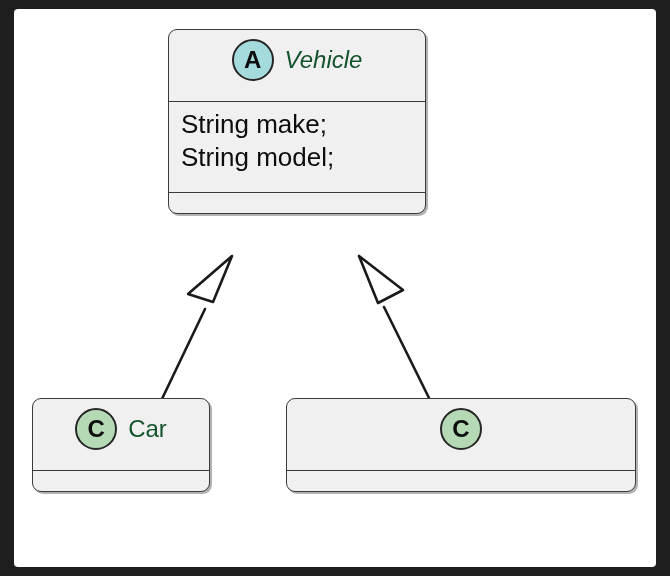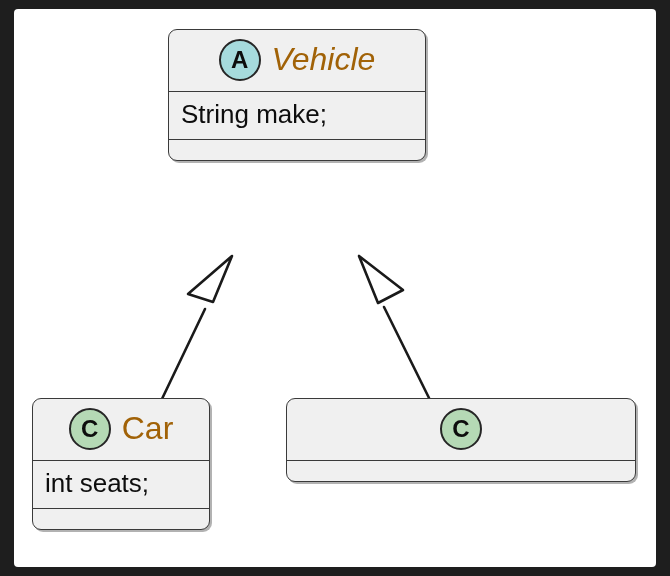--- a/index.html
+++ b/index.html
@@ -53,20 +53,21 @@
     box-shadow: 2px 2px 0 rgba(0,0,0,0.30);
     overflow: hidden;
   }
 
   .compartment {
     box-sizing: border-box;
     padding: 5px 12px 6px 12px;
   }
   .compartment + .compartment {
     border-top: 1.6px solid #3a3a3a;
+    margin-top: 10px;
   }
 
   
   .title-row {
     display: flex;
     align-items: center;
     justify-content: center;
     gap: 11px;
     padding: 9px 12px 10px 12px;
   }
@@ -83,22 +84,22 @@
     font-size: 24px;
     font-weight: bold;
     color: #0d0d0d;
     line-height: 1;
     font-family: "Liberation Sans", sans-serif;
   }
   .badge-abstract { background: #a6dbdd; }
   .badge-class    { background: #b5d9b5; }
 
   .class-name {
-    font-size: 32px;
-    color: #a16207;
+    font-size: 24px;
+    color: #14532d;
     white-space: nowrap;
     line-height: 1.1;
   }
   .class-name.abstract { font-style: italic; }
 
   
   .attr-list {
     padding: 6px 12px 8px 12px;
   }
   .attr {
@@ -152,35 +153,33 @@
 
     <div class="uml-class" id="class-vehicle">
 
       <div class="compartment title-row">
         <span class="badge badge-abstract">A</span>
         <span class="class-name abstract">Vehicle</span>
       </div>
 
       <div class="compartment attr-list">
         <div class="attr">String make;</div>
+        <div class="attr">String model;</div>
       </div>
 
       <div class="compartment ops-empty"></div>
     </div>
 
     <div class="uml-class" id="class-car">
 
       <div class="compartment title-row">
         <span class="badge badge-class">C</span>
         <span class="class-name">Car</span>
       </div>
 
-      <div class="compartment attr-list">
-        <div class="attr">int seats;</div>
-      </div>
 
       <div class="compartment ops-empty"></div>
     </div>
 
     <div class="uml-class" id="class-truck">
 
       <div class="compartment title-row">
         <span class="badge badge-class">C</span>
       </div>
 

